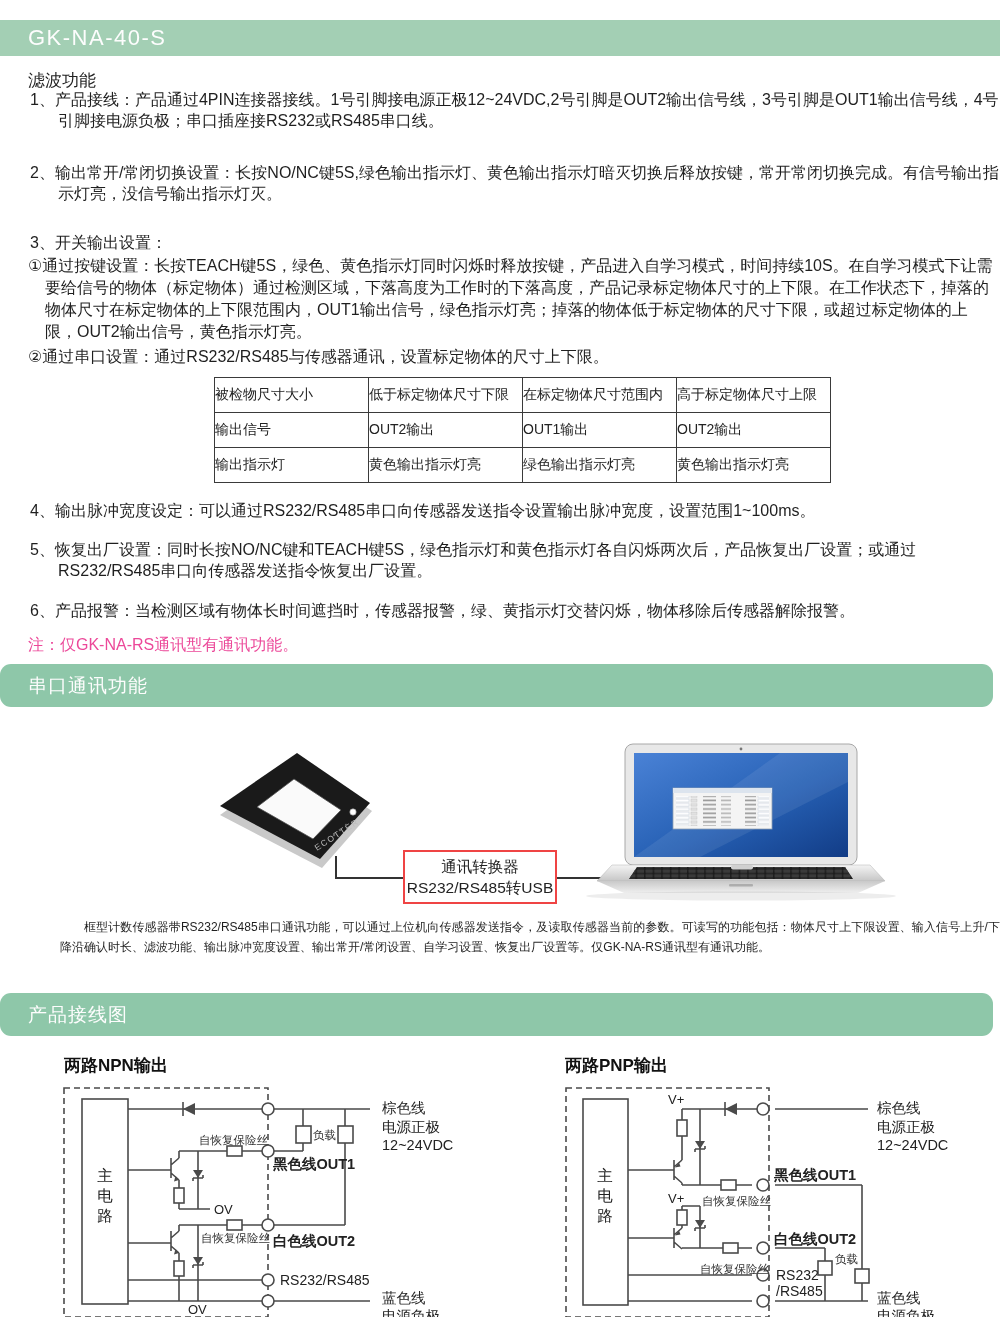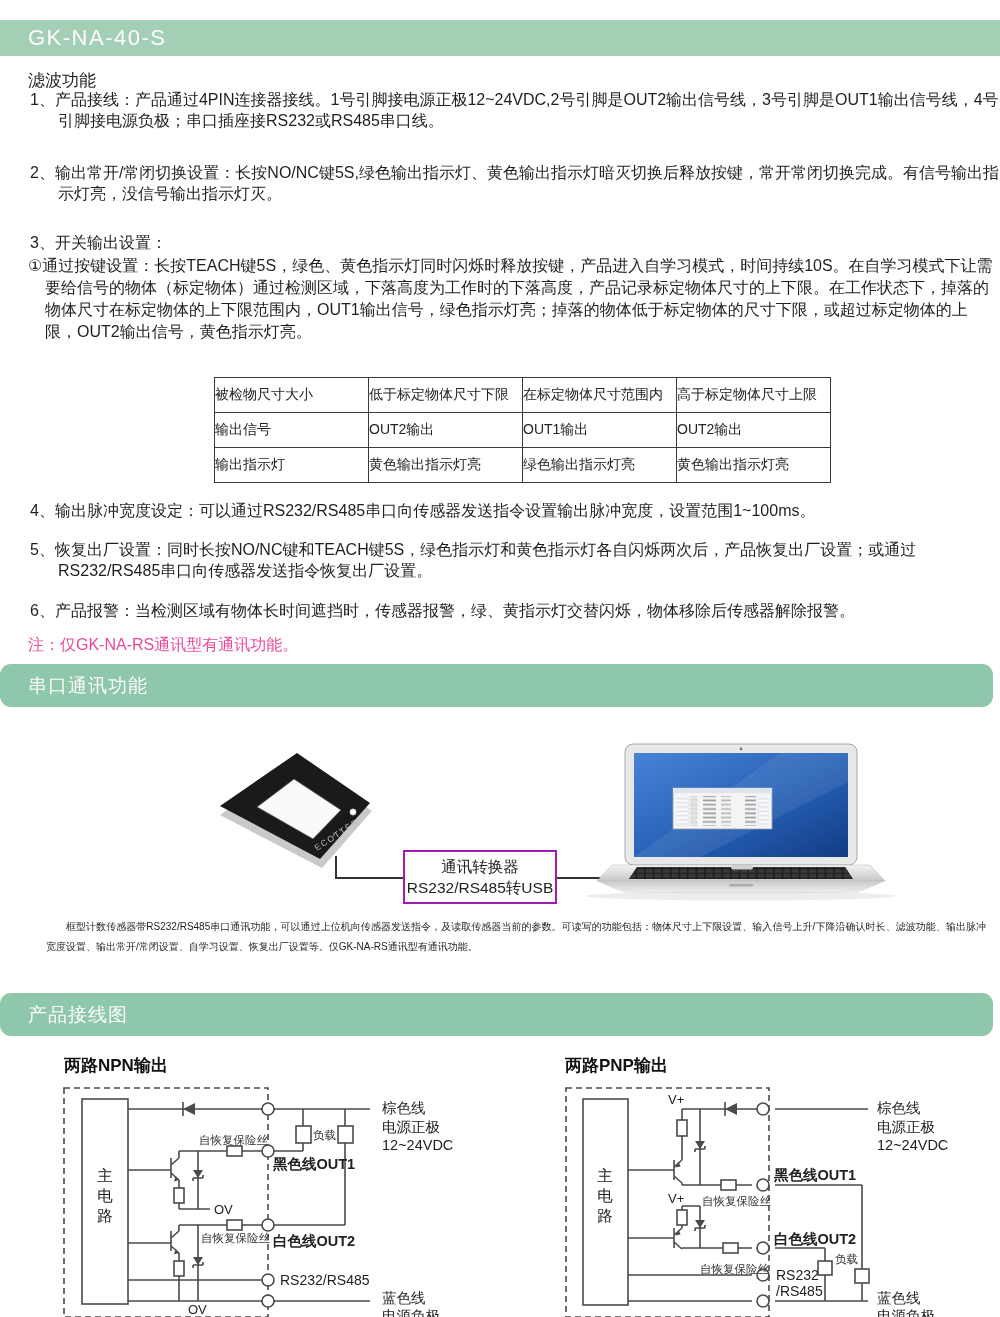--- a/index.html
+++ b/index.html
@@ -16,44 +16,45 @@
   .item{position:absolute;left:30px;width:945px;font-size:16px;line-height:21px;
         padding-left:28px;text-indent:-28px;color:#1f1f1f;}
   .subitem{position:absolute;left:28px;width:950px;font-size:16px;line-height:22px;
         padding-left:17px;text-indent:-17px;color:#1f1f1f;}
   .note{position:absolute;left:28px;width:950px;font-size:16px;color:#ec4899;}
   
   table.spec{position:absolute;left:214px;top:361px;border-collapse:collapse;table-layout:fixed;}
   table.spec td{width:153px;height:34px;border:1.6px solid #3a3a3a;text-align:left;
         vertical-align:middle;font-size:14px;color:#222;padding:0;}
   
-  .serial-para{position:absolute;left:46px;top:901px;width:940px;font-size:10px;line-height:20px;
+  .serial-para{position:absolute;left:60px;top:901px;width:940px;font-size:12px;line-height:20px;
         text-indent:2em;text-align:justify;color:#1f1f1f;}
   
-  .converter{position:absolute;left:403px;top:834px;width:150px;height:50px;border:2px solid #a21caf;
+  .converter{position:absolute;left:403px;top:834px;width:150px;height:50px;border:2px solid #ef4444;
         background:#fff;display:flex;flex-direction:column;justify-content:center;align-items:center;
         font-size:15.5px;line-height:21px;color:#222;}
   svg text{font-family:"Liberation Sans","DejaVu Sans",sans-serif;}
 </style>
 </head>
 <body>
 
 <div class="page">
 
   <div class="bar1">
     <span>GK-NA-40-S</span>
   </div>
 
   <div class="h-op">滤波功能</div>
 
   <div class="item" style="top:73px"><span>1、</span><span>产品接线：产品通过4PIN连接器接线。1号引脚接电源正极12~24VDC,2号引脚是OUT2输出信号线，3号引脚是OUT1输出信号线，4号引脚接电源负极；串口插座接RS232或RS485串口线。</span></div>
   <div class="item" style="top:146px"><span>2、</span><span>输出常开/常闭切换设置：长按NO/NC键5S,绿色输出指示灯、黄色输出指示灯暗灭切换后释放按键，常开常闭切换完成。有信号输出指示灯亮，没信号输出指示灯灭。</span></div>
   <div class="item" style="top:216px"><span>3、</span><span>开关输出设置：</span></div>
 
   <div class="subitem" style="top:239px">①通过按键设置：长按TEACH键5S，绿色、黄色指示灯同时闪烁时释放按键，产品进入自学习模式，时间持续10S。在自学习模式下让需要给信号的物体（标定物体）通过检测区域，下落高度为工作时的下落高度，产品记录标定物体尺寸的上下限。在工作状态下，掉落的物体尺寸在标定物体的上下限范围内，OUT1输出信号，绿色指示灯亮；掉落的物体低于标定物体的尺寸下限，或超过标定物体的上限，OUT2输出信号，黄色指示灯亮。</div>
+  <div class="subitem" style="top:330px">②通过串口设置：通过RS232/RS485与传感器通讯，设置标定物体的尺寸上下限。</div>
 
   <table class="spec">
     <tbody>
         <tr>
       <td>被检物尺寸大小</td>
       <td>低于标定物体尺寸下限</td>
       <td>在标定物体尺寸范围内</td>
       <td>高于标定物体尺寸上限</td>
     </tr>
     <tr>

